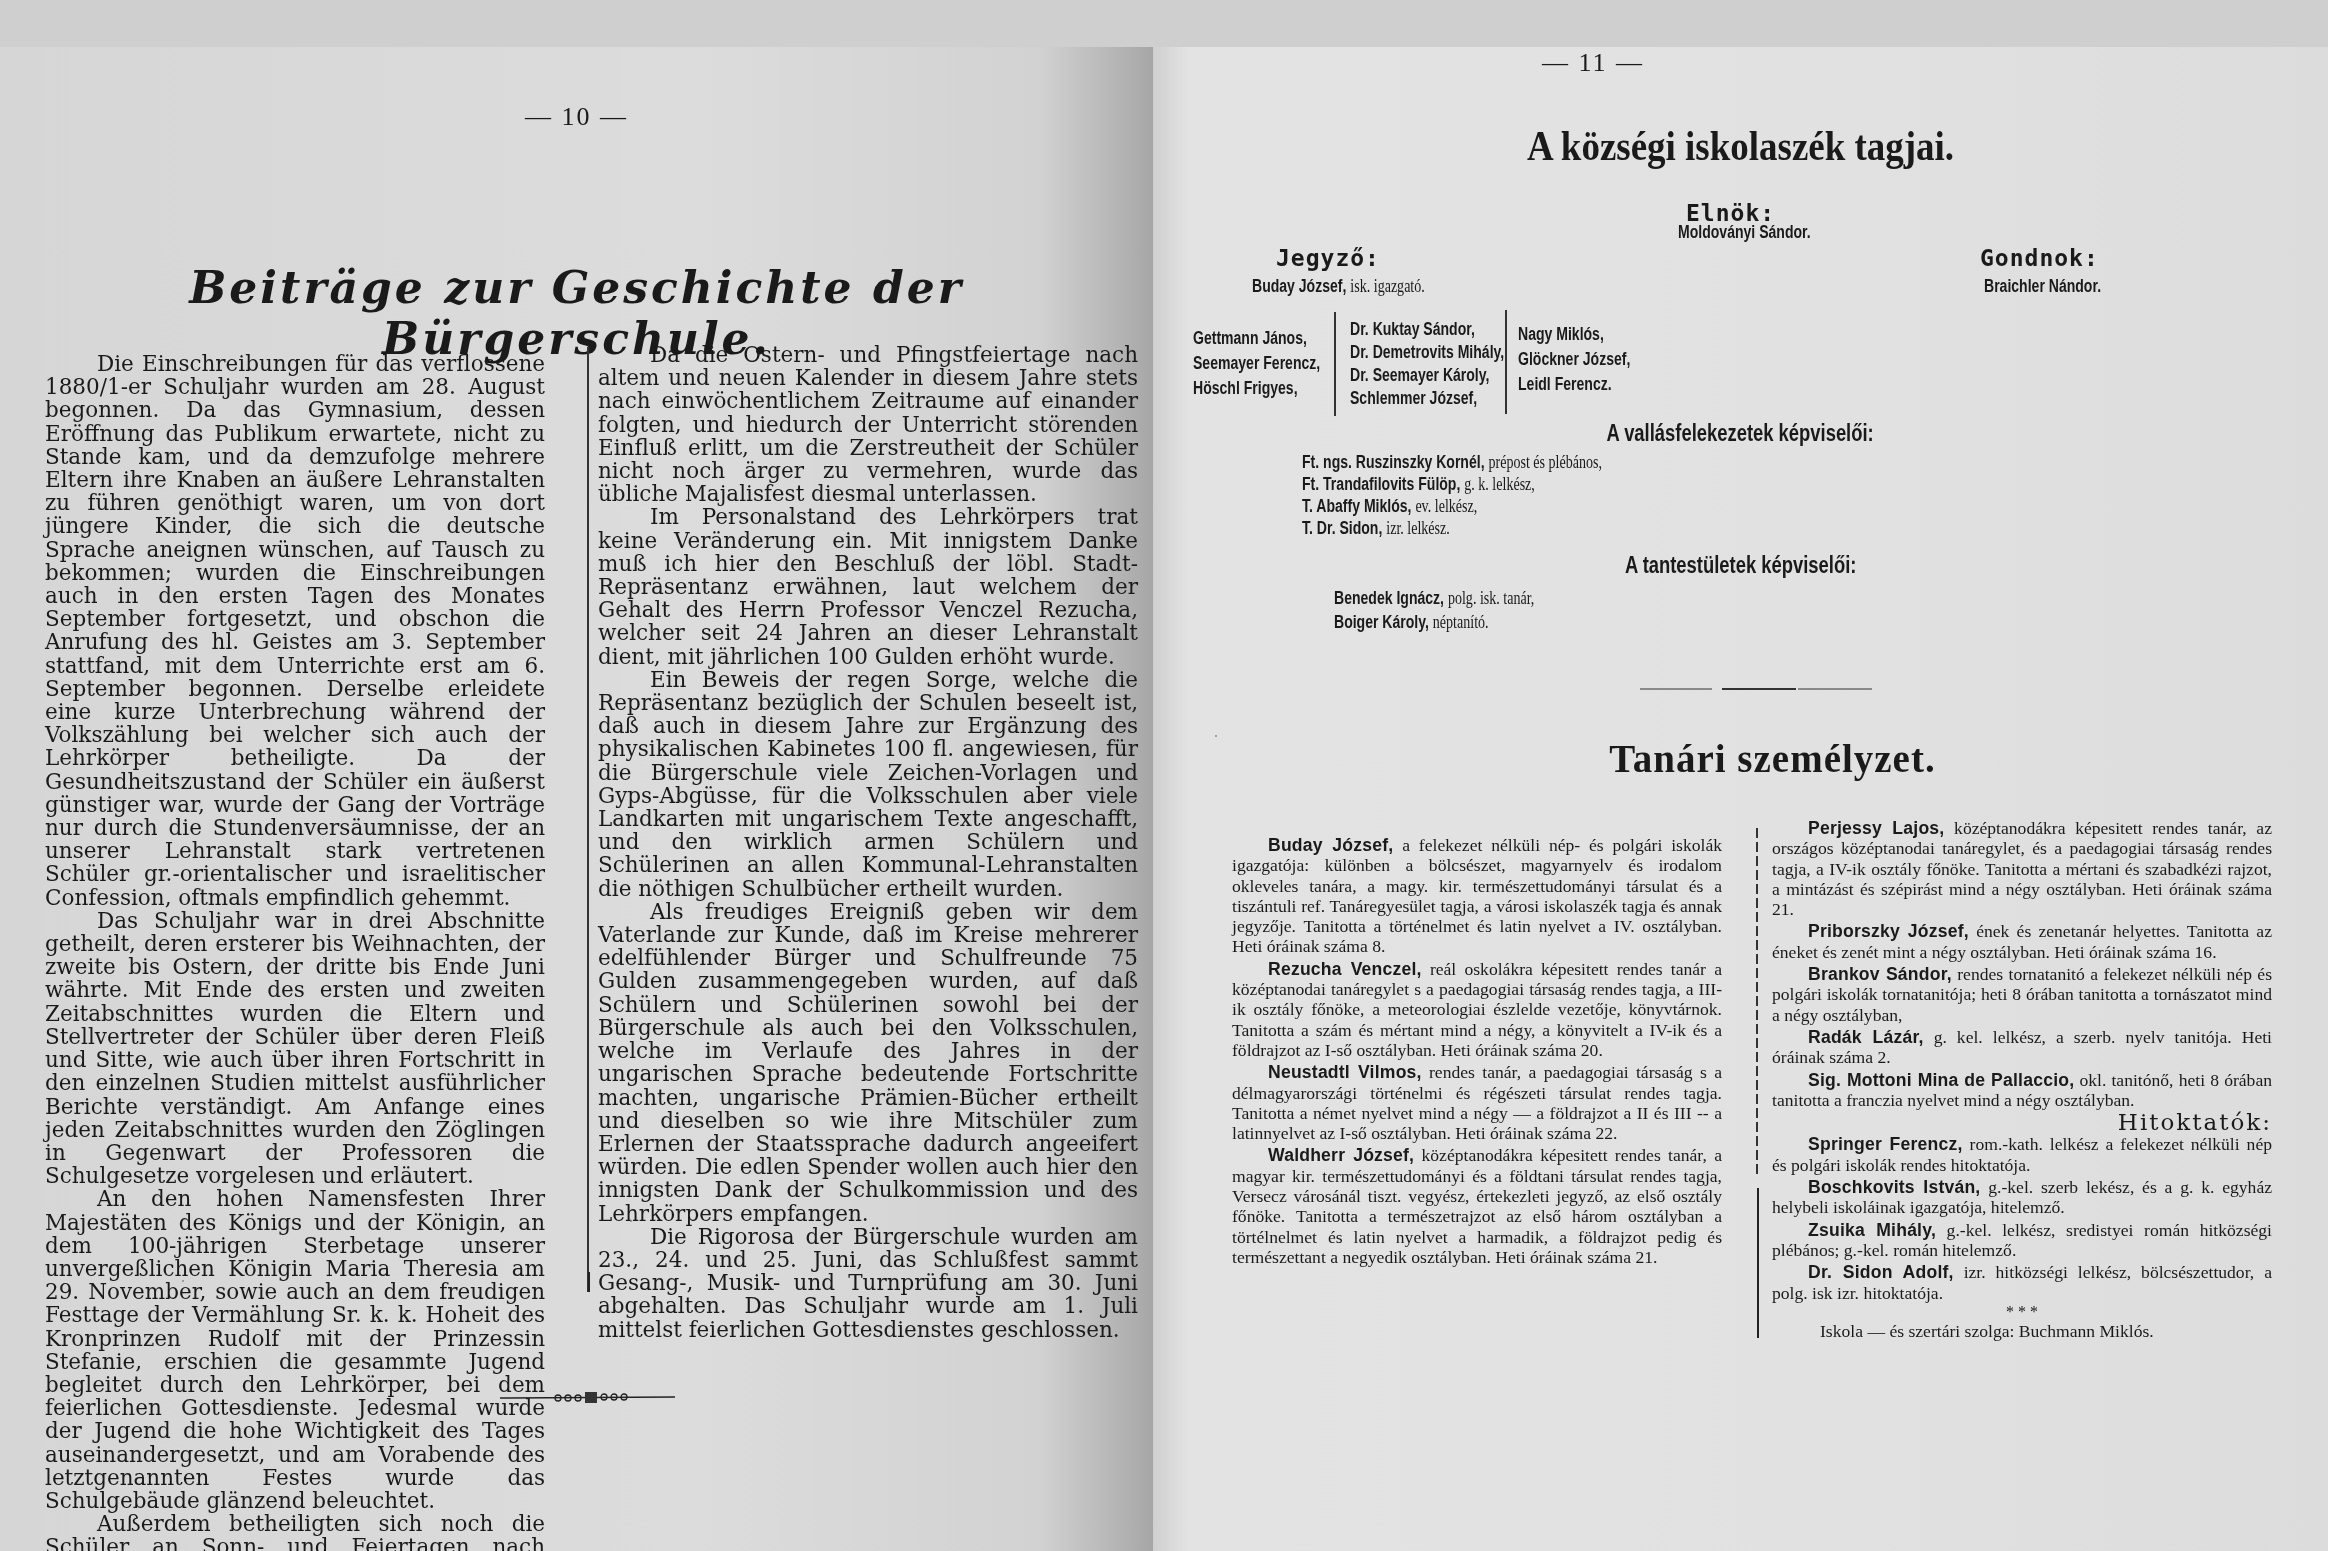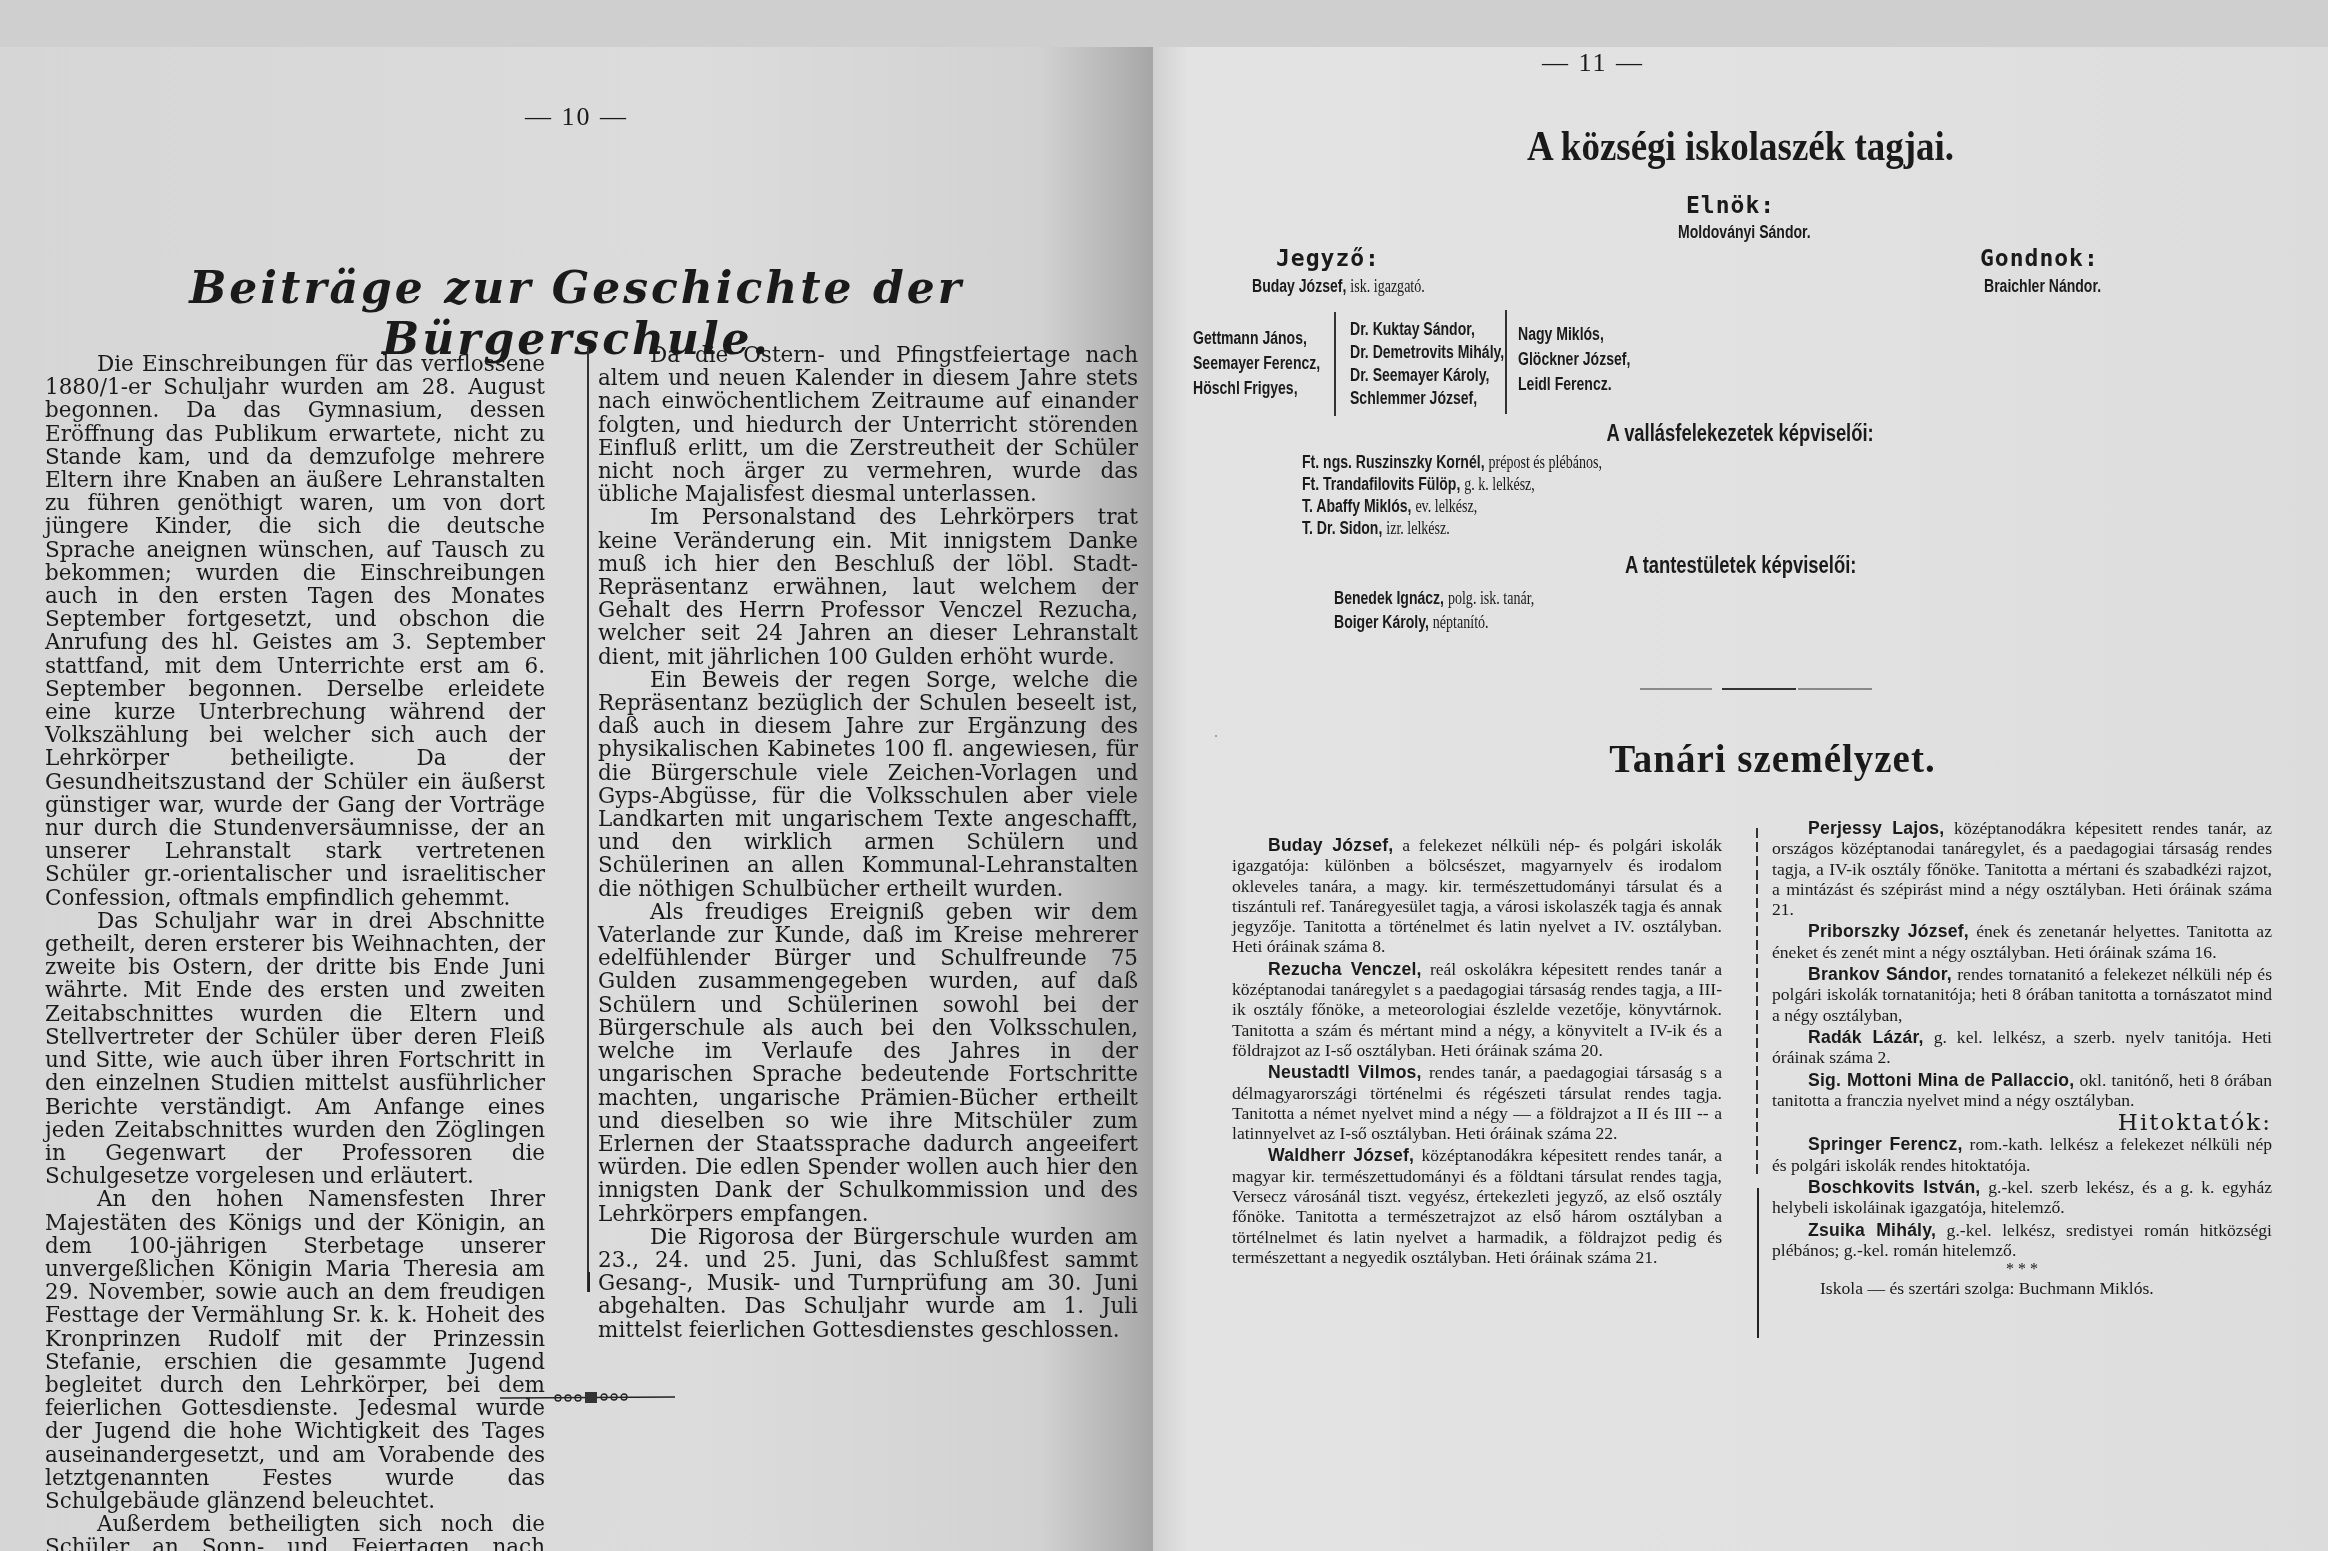--- a/index.html
+++ b/index.html
@@ -130,21 +130,21 @@
       <circle cx="124" cy="7" r="3" fill="none" stroke="#222" stroke-width="1.3"></circle>
     </svg>
   </div>
 
   <div class="page page-right"></div>
 </div>
 
 <div class="page-number" style="left:1096px;width:994px;top:48px;">— 11 —</div>
 <div class="r-title" style="left:1153px;width:1175px;">A községi iskolaszék tagjai.</div>
 
-<div class="mono-heading" style="left:1686px;top:192px;">Elnök:</div>
+<div class="mono-heading" style="left:1686px;top:200px;">Elnök:</div>
 <div class="name-cond" style="left:1678px;top:222px;">Moldoványi Sándor.</div>
 
 <div class="mono-heading" style="left:1276px;top:245px;">Jegyző:</div>
 <div class="name-cond" style="left:1252px;top:276px;">
   <span>Buday József,</span>
   <span class="role">isk. igazgató.</span>
 </div>
 
 <div class="mono-heading" style="left:1480px;top:245px;margin-left:500px;">Gondnok:</div>
 <div class="name-cond" style="left:1484px;top:276px;margin-left:500px;">Braichler Nándor.</div>
@@ -208,20 +208,21 @@
   <p><b>Perjessy Lajos,</b> <span>középtanodákra képesitett rendes tanár, az országos középtanodai tanáregylet, és a paedagogiai társaság rendes tagja, a IV-ik osztály főnöke. Tanitotta a mértani és szabadkézi rajzot, a mintázást és szépirást mind a négy osztályban. Heti óráinak száma 21.</span></p>
   <p><b>Priborszky József,</b> <span>ének és zenetanár helyettes. Tanitotta az éneket és zenét mint a négy osztályban. Heti óráinak száma 16.</span></p>
   <p><b>Brankov Sándor,</b> <span>rendes tornatanitó a felekezet nélküli nép és polgári iskolák tornatanitója; heti 8 órában tanitotta a tornászatot mind a négy osztályban,</span></p>
   <p><b>Radák Lázár,</b> <span>g. kel. lelkész, a szerb. nyelv tanitója. Heti óráinak száma 2.</span></p>
   <p><b>Sig. Mottoni Mina de Pallaccio,</b> <span>okl. tanitónő, heti 8 órában tanitotta a franczia nyelvet mind a négy osztályban.</span></p>
 
   <p class="sub-head">Hitoktatók:</p>
   <p><b>Springer Ferencz,</b> <span>rom.-kath. lelkész a felekezet nélküli nép és polgári iskolák rendes hitoktatója.</span></p>
   <p><b>Boschkovits István,</b> <span>g.-kel. szerb lekész, és a g. k. egyház helybeli iskoláinak igazgatója, hitelemző.</span></p>
   <p><b>Zsuika Mihály,</b> <span>g.-kel. lelkész, sredistyei román hitközségi plébános; g.-kel. román hitelemző.</span></p>
+  <p><b>Dr. Sidon Adolf,</b> <span>izr. hitközségi lelkész, bölcsészettudor, a polg. isk izr. hitoktatója.</span></p>
 
   <p class="stars">* * *</p>
   <p class="footer-line">Iskola — és szertári szolga: Buchmann Miklós.</p>
 </div>
 
 <div class="speck" style="left:182px;top:1280px;"></div>
 <div class="speck" style="left:630px;top:1220px;"></div>
 <div class="speck" style="left:1215px;top:735px;"></div>
 <div class="speck" style="left:2240px;top:890px;"></div>
 

